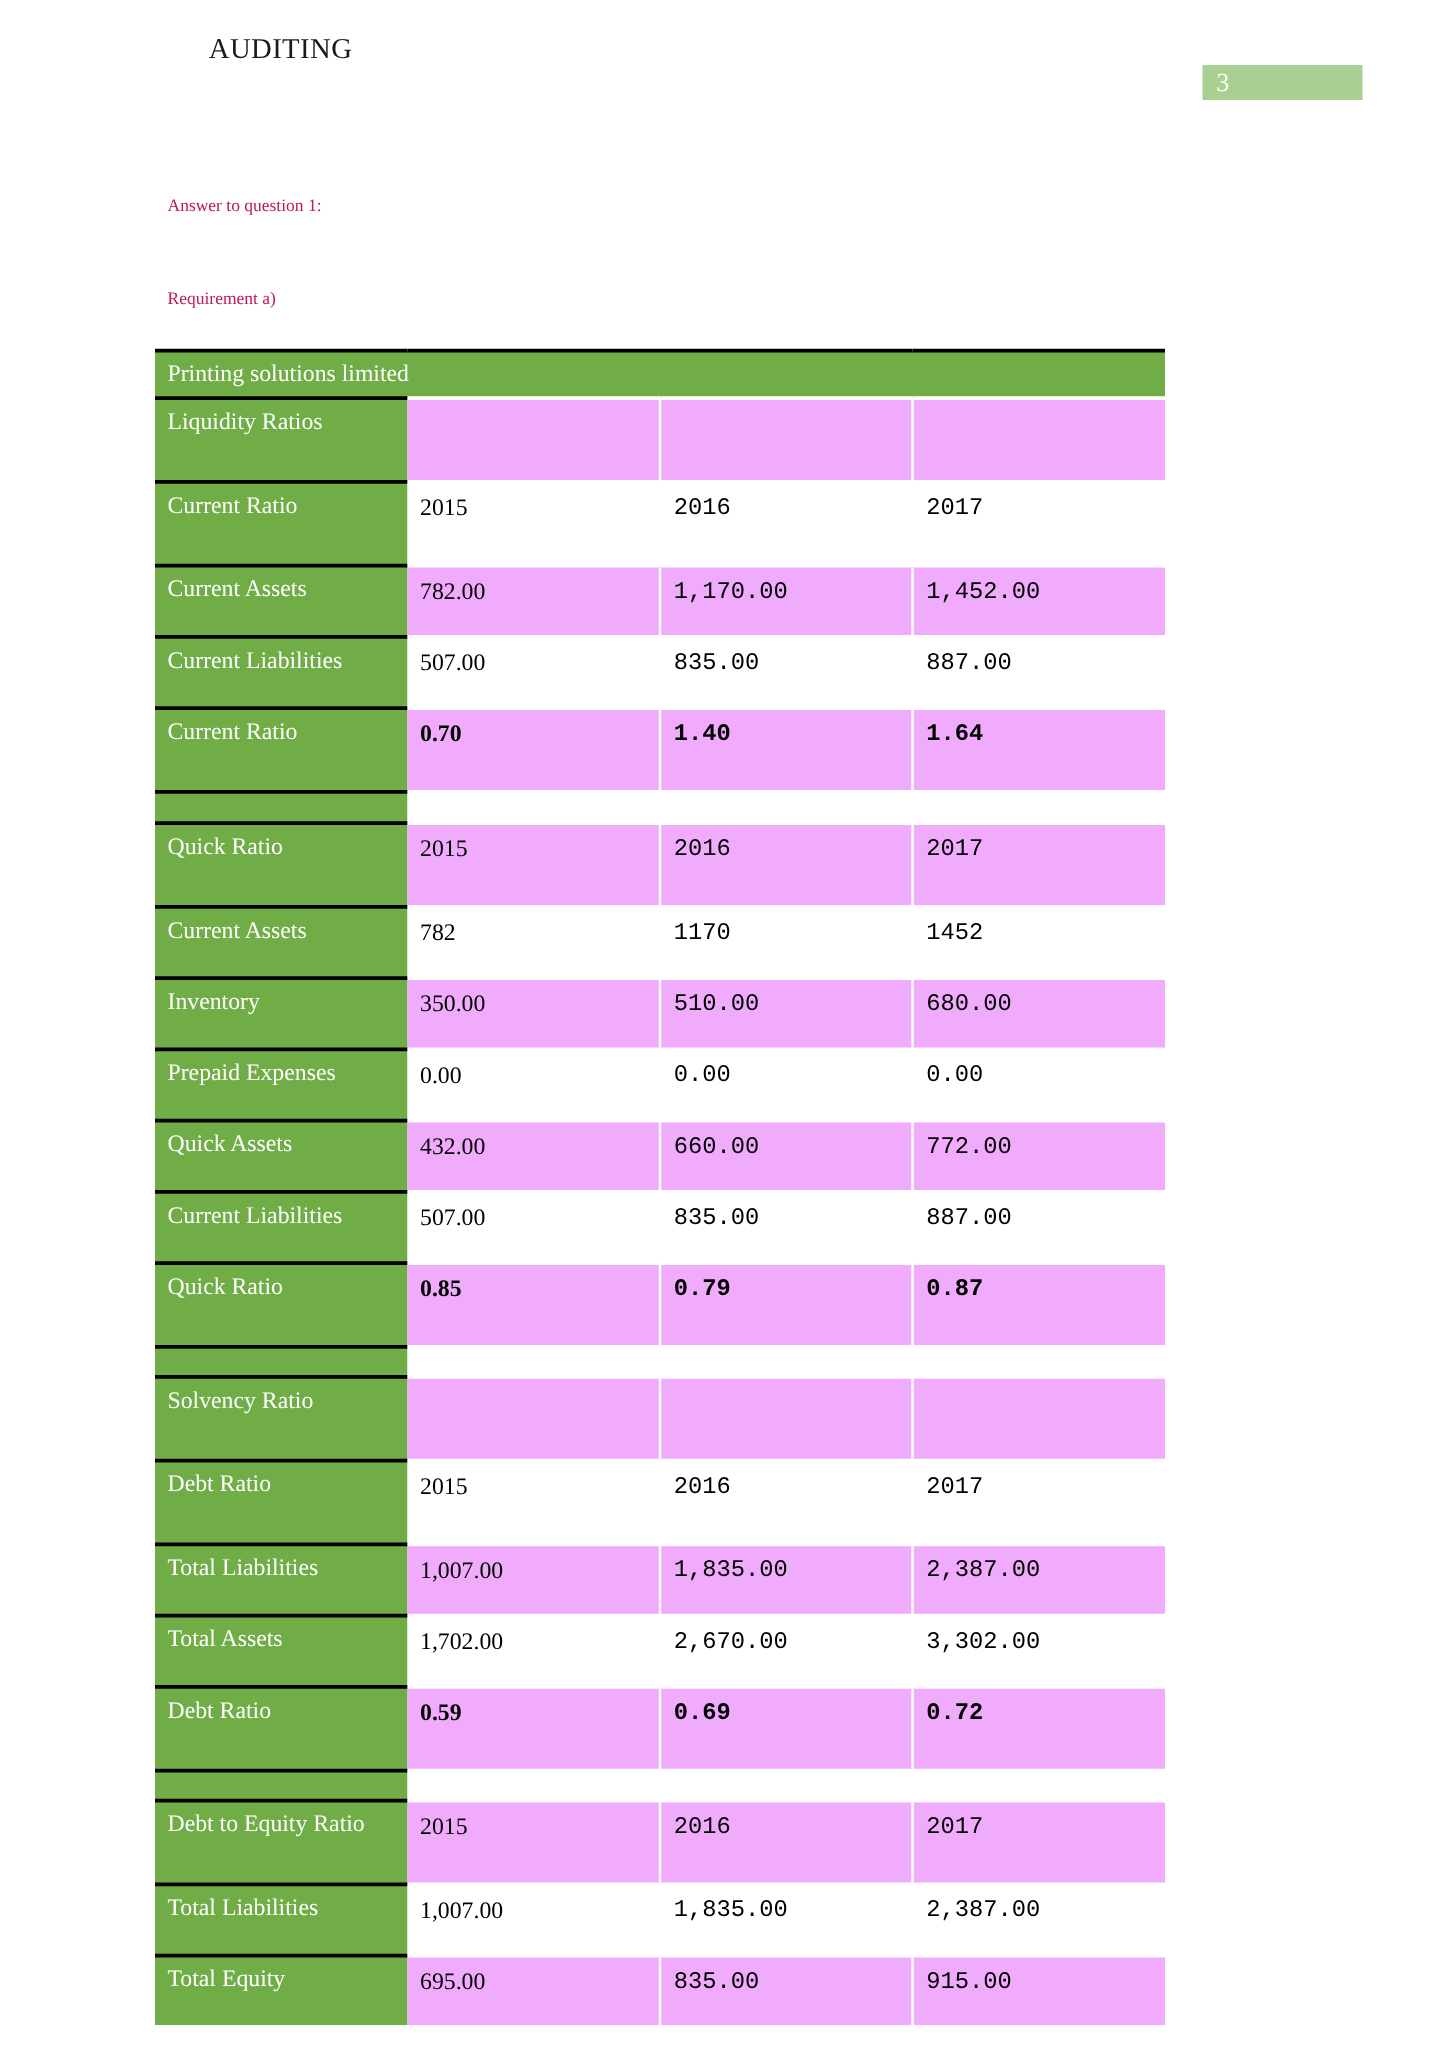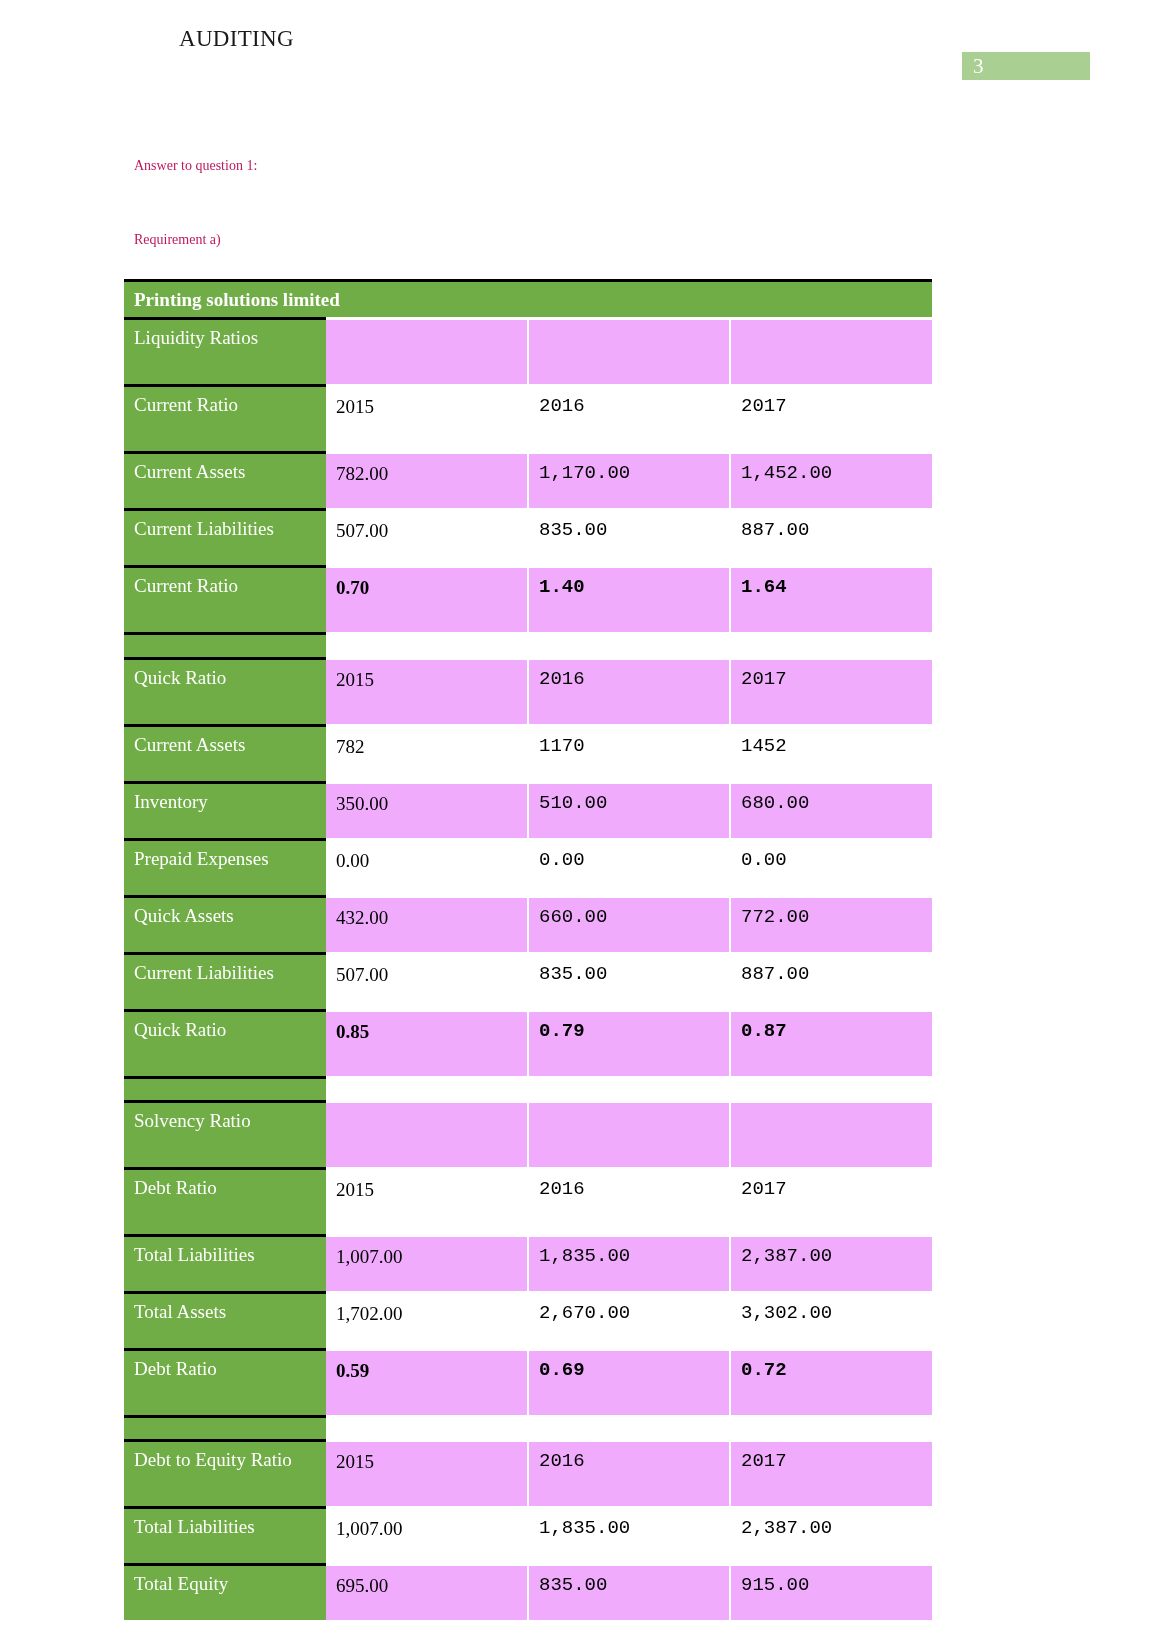--- a/index.html
+++ b/index.html
@@ -12,21 +12,21 @@
     height: 1638px;
     position: relative;
     font-family: "Liberation Serif", "DejaVu Serif", serif;
     overflow: hidden;
   }
 
   
   .doc-header {
     position: absolute;
     top: 26px;
-    left: 179px;
+    left: 167px;
     font-size: 23px;
     color: #1a1a1a;
     letter-spacing: 0.3px;
   }
   .page-num-box {
     position: absolute;
     top: 52px;
     left: 962px;
     width: 128px;
     height: 28px;
@@ -89,21 +89,21 @@
     border-top: 3px solid #ffffff;
   }
   .val.shade { background: #f0abfc; }
   .val.bold  { font-weight: bold; }
   .val.sep   { border-left: 2px solid #ffffff; font-family: Liberation Mono, monospace; }
 
   
   .banner {
     background: #70ad47;
     color: #ffffff;
-    font-weight: bold;
+    font-weight: normal;
     font-size: 19px;
     padding: 7px 0 7px 10px !important;
     border-top: 3px solid #000000;
     line-height: 1.12;
   }
 
   
   tr.spacer .lbl  { height: 16px; padding: 0 !important; }
   tr.spacer .val  { height: 16px; padding: 0 !important; background: #ffffff; }
 

